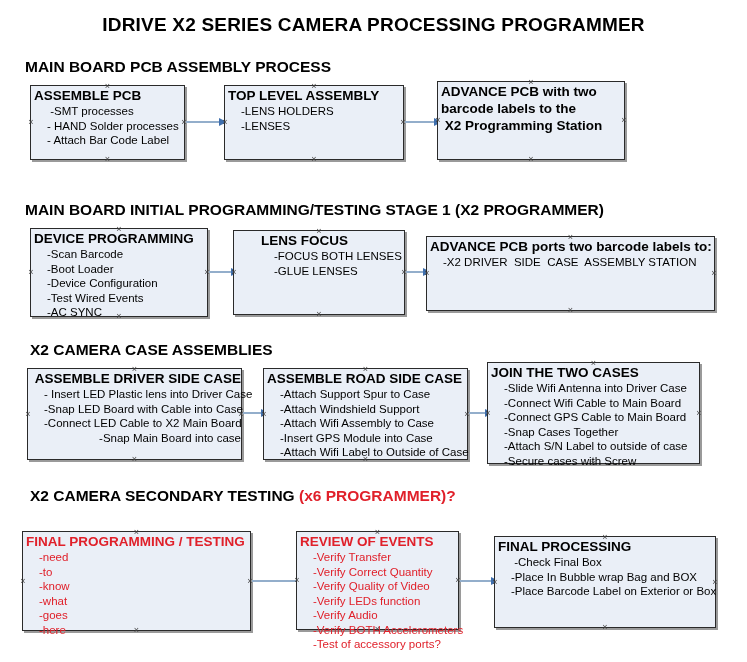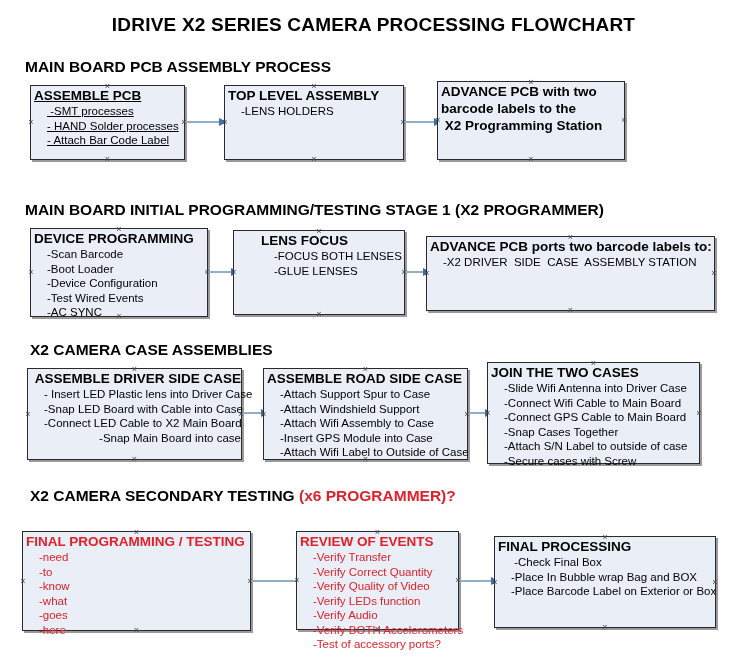--- a/index.html
+++ b/index.html
@@ -68,42 +68,43 @@
     border-top:4px solid transparent;
     border-bottom:4px solid transparent;
   }
   .stub{position:absolute;height:2px;background:#93aecb;}
 </style>
 </head>
 <body>
 
 <div class="canvas">
 
-  <div class="doc-title">IDRIVE X2  SERIES CAMERA PROCESSING FLOWCHART</div>
+  <div class="doc-title">IDRIVE X2  SERIES CAMERA PROCESSING PROGRAMMER</div>
 
   <div class="section-title" style="left:25px;top:58px;">
     <span>MAIN BOARD PCB ASSEMBLY PROCESS</span>
   </div>
 
-  <div class="box" style="left:30px;top:85px;width:155px;height:75px;text-decoration:underline;">
+  <div class="box" style="left:30px;top:85px;width:155px;height:75px;">
     <div class="bx-title">ASSEMBLE PCB</div>
     <div class="bx-line"> -SMT processes</div>
     <div class="bx-line">- HAND Solder processes</div>
     <div class="bx-line">- Attach Bar Code Label</div>
     <span class="handle" style="left:50%;top:0;"></span>
     <span class="handle" style="left:50%;top:100%;"></span>
     <span class="handle" style="left:0;top:50%;"></span>
     <span class="handle" style="left:100%;top:50%;"></span>
   </div>
 
   <div class="arrow" style="left:186px;top:121px;width:34px;"></div>
 
   <div class="box" style="left:224px;top:85px;width:180px;height:75px;">
     <div class="bx-title">TOP LEVEL ASSEMBLY</div>
     <div class="bx-line">-LENS HOLDERS</div>
+    <div class="bx-line">-LENSES</div>
     <span class="handle" style="left:50%;top:0;"></span>
     <span class="handle" style="left:50%;top:100%;"></span>
     <span class="handle" style="left:0;top:50%;"></span>
     <span class="handle" style="left:100%;top:50%;"></span>
   </div>
 
   <div class="arrow" style="left:405px;top:121px;width:30px;"></div>
 
   <div class="box" style="left:437px;top:81px;width:188px;height:79px;">
     <div class="bx-title">ADVANCE PCB with two</div>

